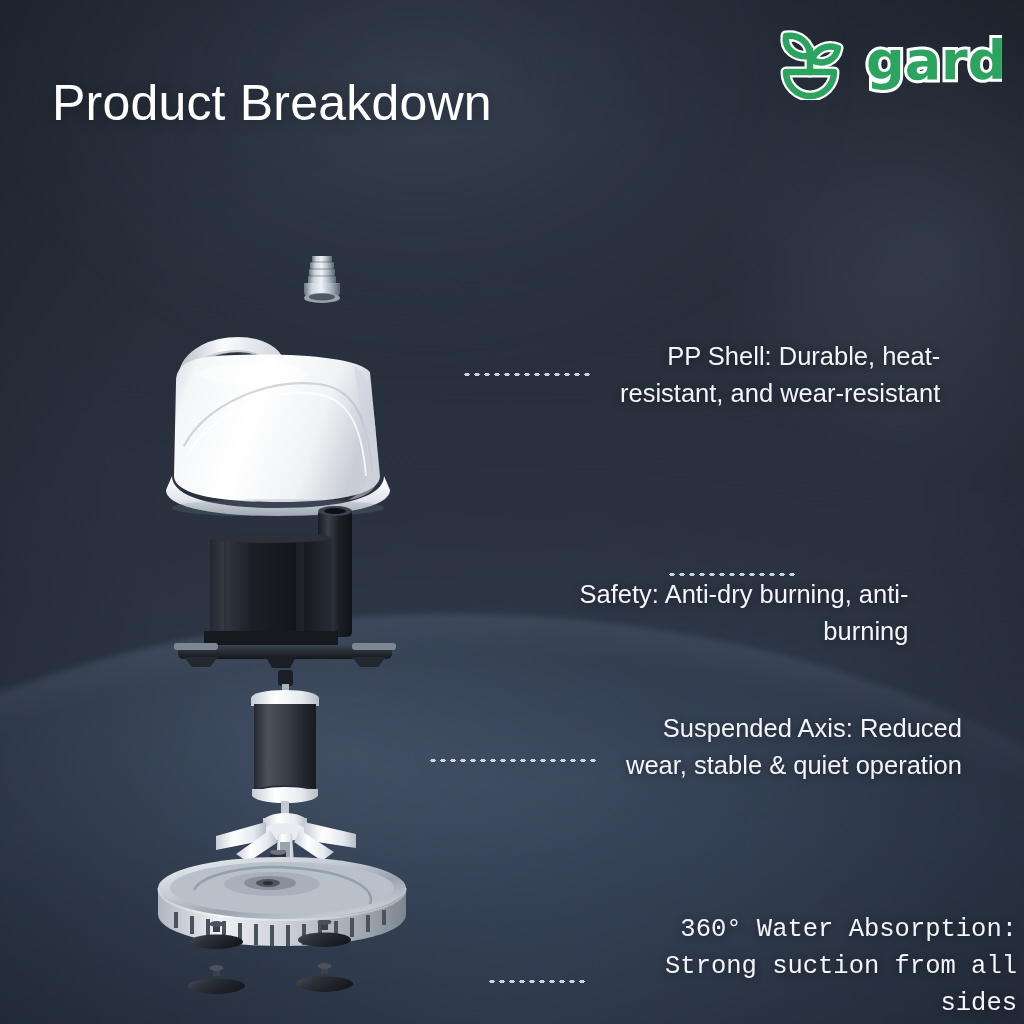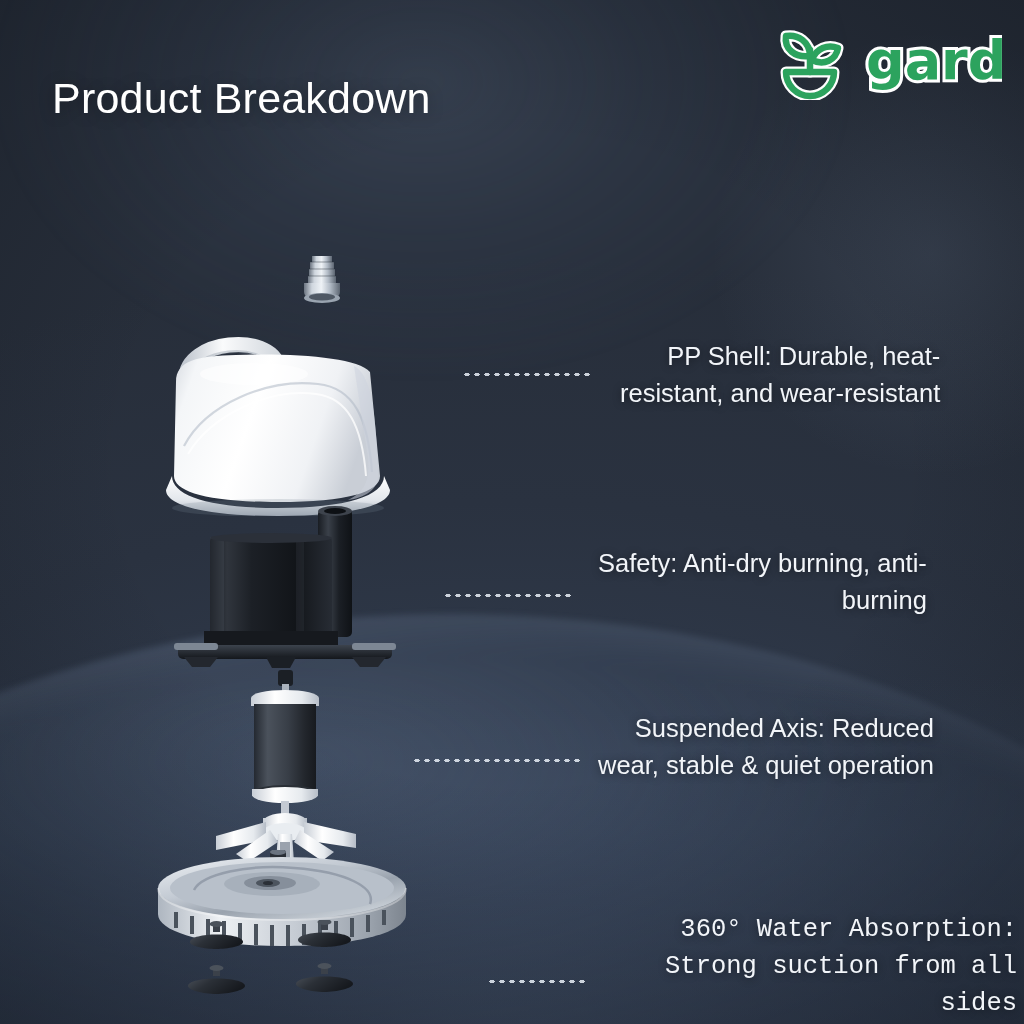--- a/index.html
+++ b/index.html
@@ -27,21 +27,21 @@
   .bg-horizon{position:absolute;left:-46%;top:60%;width:180%;height:120%;
     border-radius:50%;
     background:radial-gradient(60% 40% at 42% 12%, rgba(150,175,210,.20) 0%, rgba(110,135,170,.10) 35%, rgba(0,0,0,0) 68%);
     box-shadow:inset 0 14px 40px rgba(190,210,240,.10);
     filter:blur(3px);}
   .bg-floor{position:absolute;left:0;bottom:0;width:100%;height:34%;
     background:linear-gradient(180deg, rgba(58,72,94,.00) 0%, rgba(56,70,92,.38) 45%, rgba(47,58,77,.55) 100%);}
 
   
   .title{position:absolute;left:52px;top:74px;
-    font-size:43px;font-weight:400;color:#ffffff;letter-spacing:.2px;
+    font-size:50px;font-weight:400;color:#ffffff;letter-spacing:.2px;
     text-shadow:0 2px 16px rgba(0,0,0,.30);white-space:nowrap;}
 
   
   .logo{position:absolute;right:22px;top:22px;height:78px;display:flex;align-items:center;gap:2px;}
   .logo svg{display:block;}
 
   
   .product{position:absolute;left:120px;top:230px;width:330px;height:770px;}
   .part{position:absolute;}
 
@@ -341,29 +341,29 @@
   </div>
 
   <div class="callout" style="left:462px; top:338px; width:545px;">
     <div class="leader" style="width:128px; margin-right:30px;"></div>
     <div class="ctext">
       <div>PP Shell: Durable, heat-</div>
       <div>resistant, and wear-resistant</div>
     </div>
   </div>
 
-  <div class="callout" style="left:443px; top:545px; width:560px;">
+  <div class="callout" style="left:464px; top:545px; width:560px;flex-direction:column;">
     <div class="leader" style="width:130px; margin-right:25px; margin-top:28px;"></div>
     <div class="ctext">
       <div>Safety: Anti-dry burning, anti-</div>
       <div>burning</div>
     </div>
   </div>
 
-  <div class="callout" style="left:412px; top:710px; width:585px;">
+  <div class="callout" style="left:428px; top:710px; width:585px;gap:12px;">
     <div class="leader" style="width:168px; margin-right:18px; margin-top:28px;"></div>
     <div class="ctext">
       <div>Suspended Axis: Reduced</div>
       <div>wear, stable &amp; quiet operation</div>
     </div>
   </div>
 
   <div class="callout" style="left:487px; top:912px; width:530px;font-family:Liberation Mono, monospace;">
     <div class="leader" style="width:98px; margin-right:26px; margin-top:28px;"></div>
     <div class="ctext">

